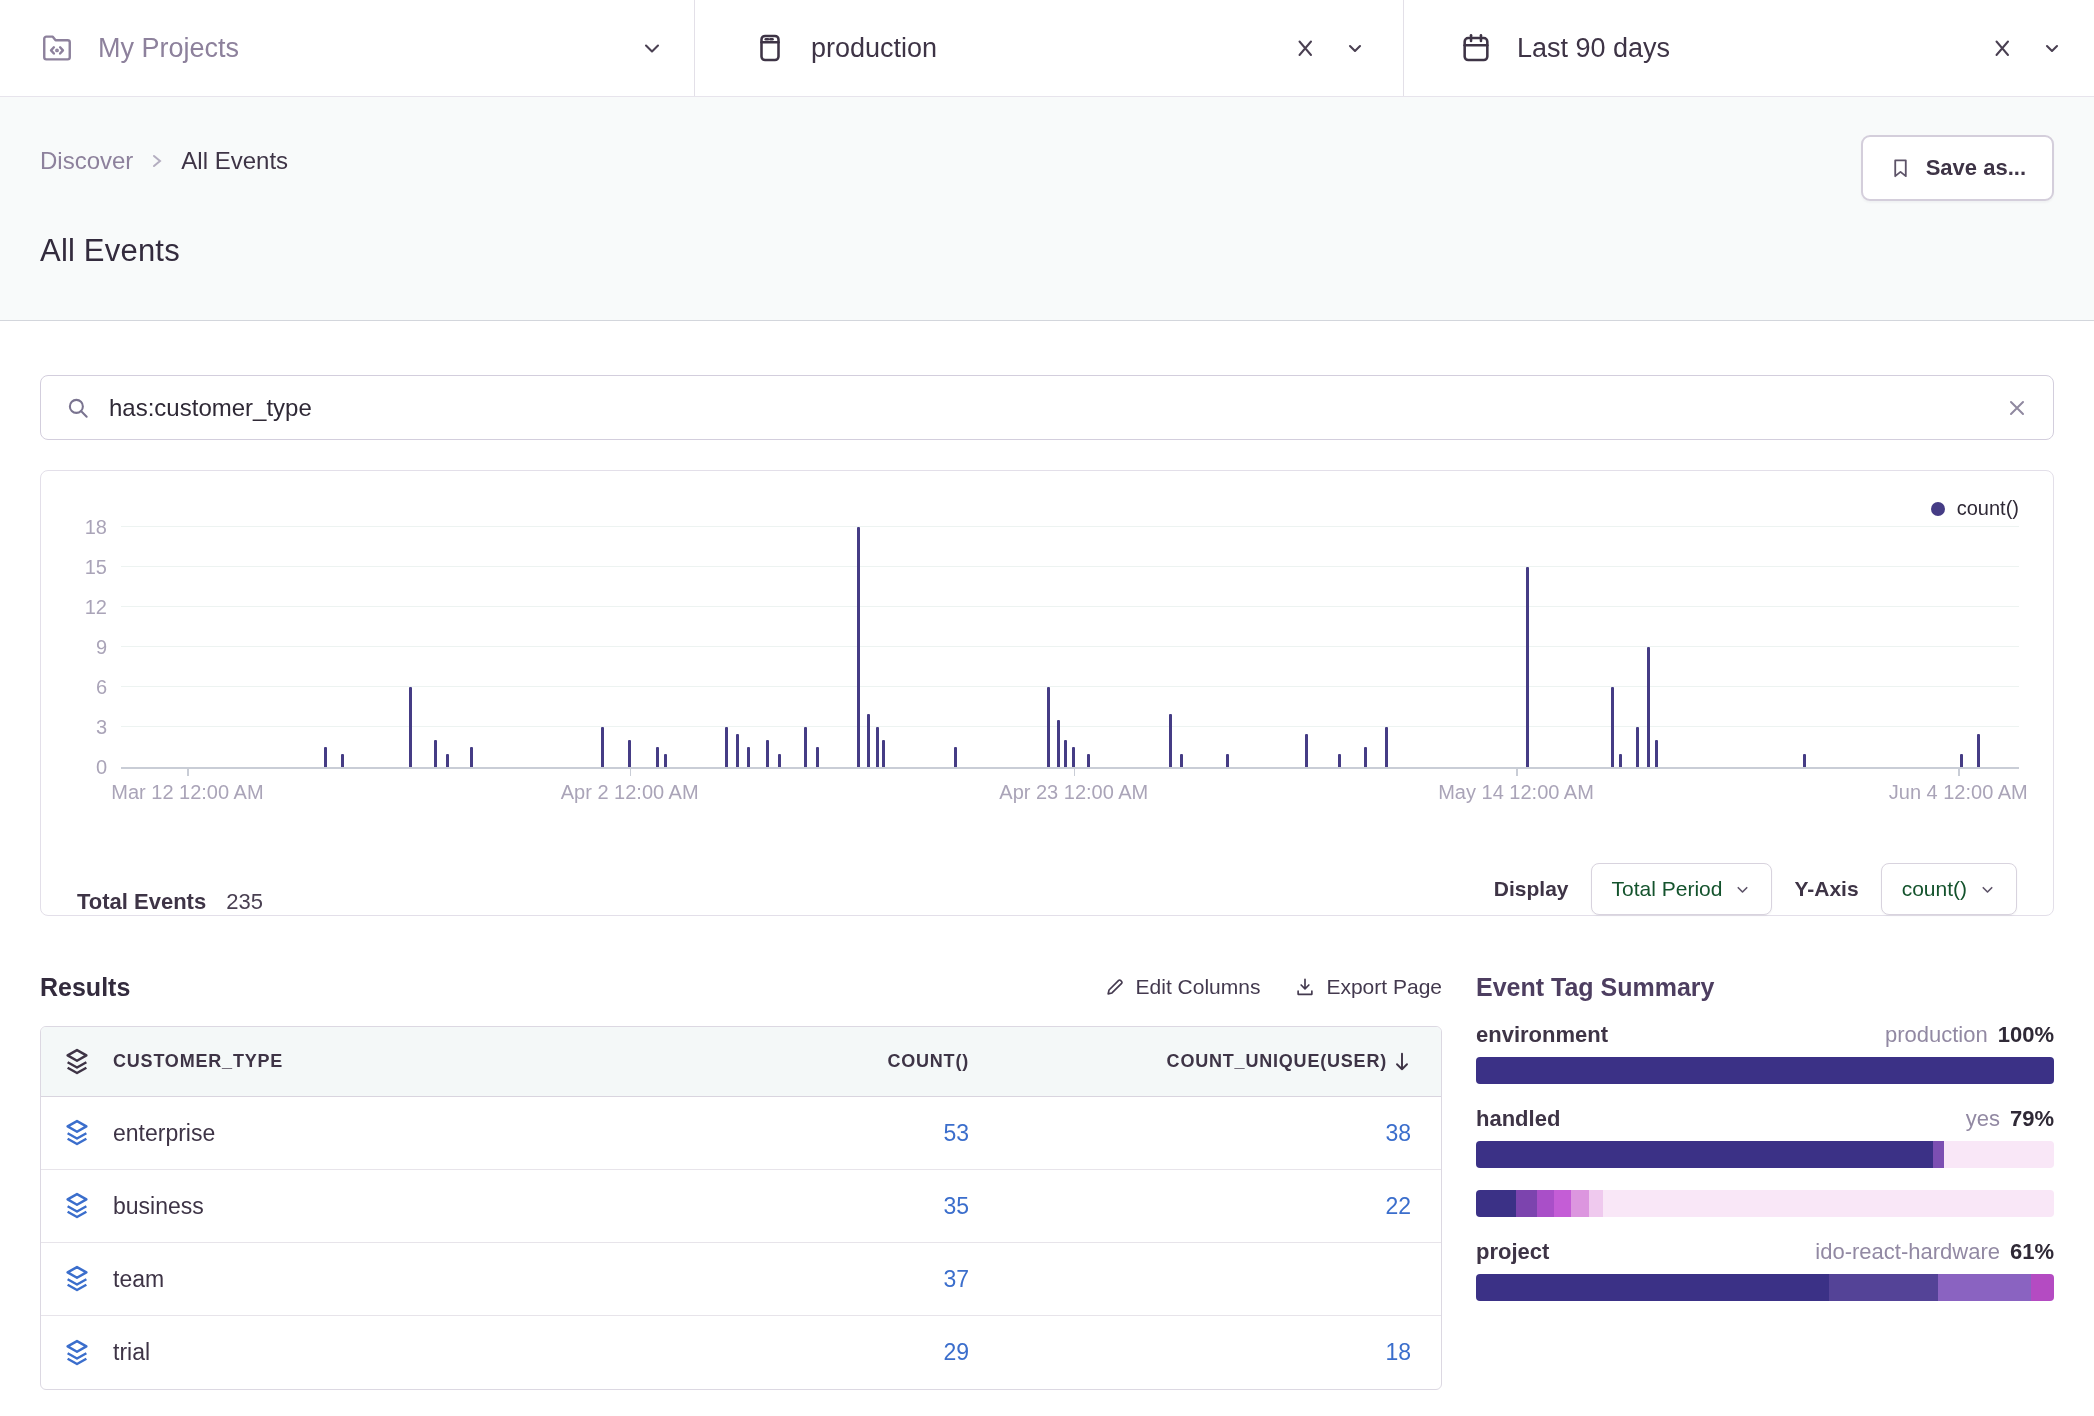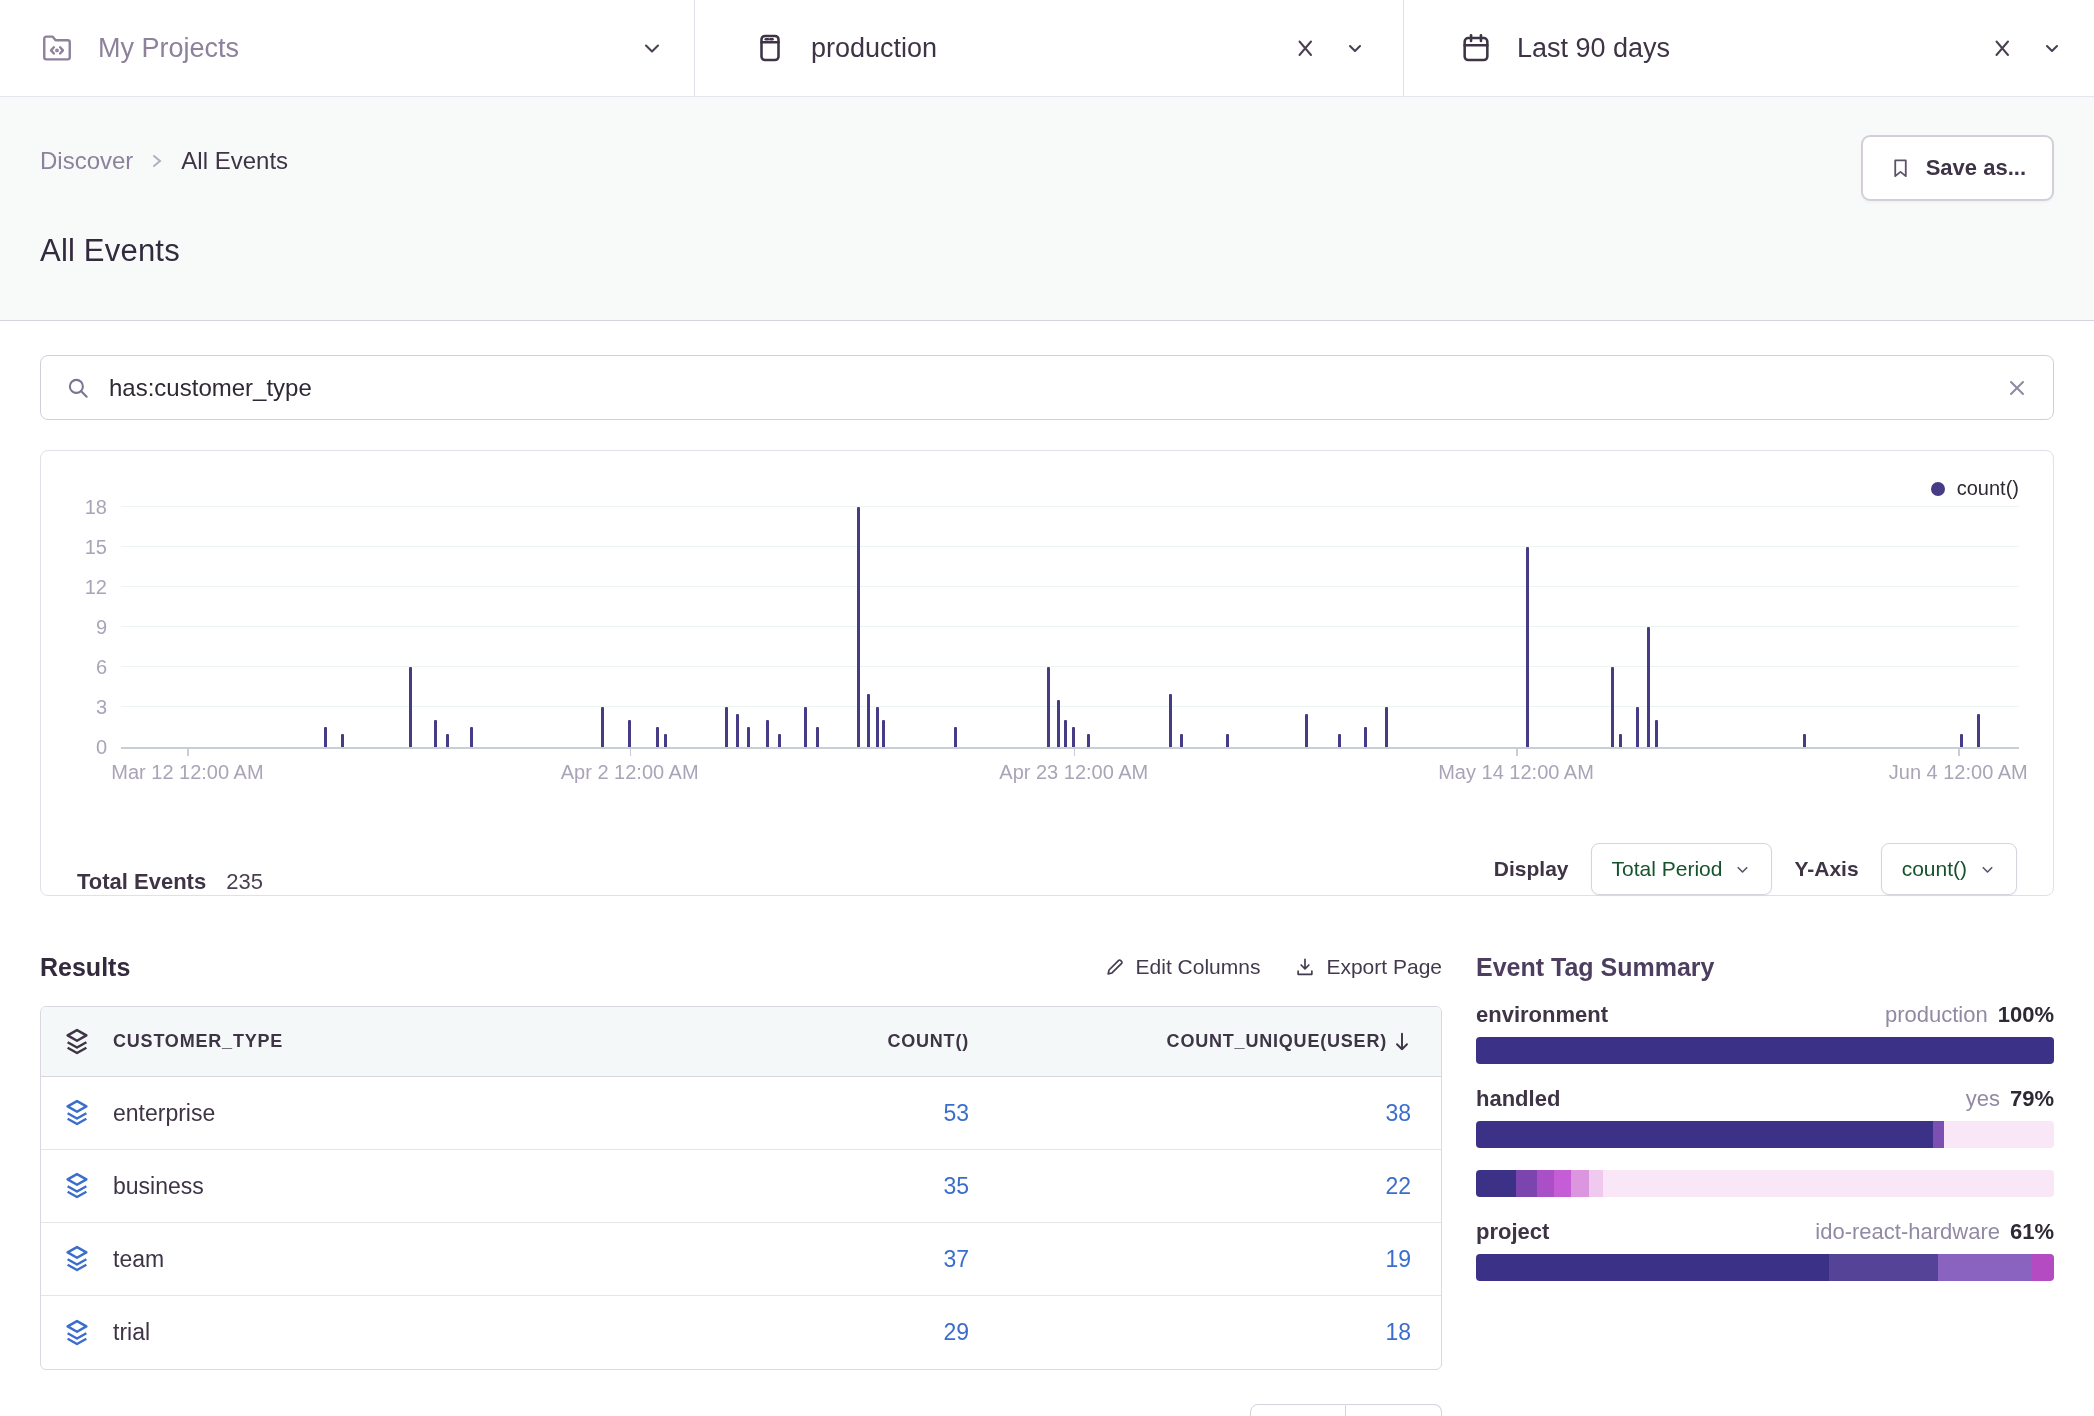--- a/index.html
+++ b/index.html
@@ -26,21 +26,21 @@
   .crumb-sep { color:#b4aec0; font-size:22px; }
   .page-title { position:absolute; top:136px; left:40px; font-size:31px; font-weight:500; color:#332b3d; letter-spacing:.2px; }
   .saveas { position:absolute; top:38px; right:40px; height:66px; padding:0 26px; background:#fff;
     border:2px solid #d4cedb; border-radius:9px; display:flex; align-items:center; gap:14px;
     font-size:22px; font-weight:700; color:#3e3446; cursor:pointer; box-shadow:0 2px 2px rgba(60,50,80,.04); }
   .saveas svg { width:23px; height:23px; }
 
   
   .main { padding:0 40px; }
 
-  .searchbar { margin-top:34px; height:65px; border:1.5px solid #d3cedd; border-radius:8px; background:#fff;
+  .searchbar { margin-top:54px; height:65px; border:1.5px solid #d3cedd; border-radius:8px; background:#fff;
     display:flex; align-items:center; padding:0 24px; }
   .searchbar input { flex:1; border:none; outline:none; font-size:24px; color:#2f2936;
     font-family:inherit; background:transparent; margin-left:18px; }
   .searchbar svg { flex:0 0 auto; }
 
   
   .chartcard { margin-top:30px; height:446px; border:1.5px solid #e3dfe9; border-radius:8px; background:#fff; position:relative; }
   .legend { position:absolute; top:26px; right:34px; display:flex; align-items:center; gap:12px;
     font-size:20px; color:#2f2936; font-weight:500; cursor:pointer; }
   .legend .dot { width:14px; height:14px; border-radius:50%; }
@@ -346,21 +346,20 @@
             <div class="trow tbody-row">
               <span class="cell-icon">
                 <svg width="30" height="30" viewBox="0 0 24 24" fill="none" stroke="#3b6ecc" stroke-width="2" stroke-linejoin="round">
                   <path d="M12 2.5l7.5 4.2L12 11 4.5 6.7z"></path>
                   <path d="M4.5 12.2L12 16.4l7.5-4.2"></path>
                   <path d="M4.5 16.6L12 20.8l7.5-4.2"></path>
                 </svg>
               </span>
               <span>team</span>
               <span class="num link">37</span>
-              <span class="num link">19</span>
             </div>
             <div class="trow tbody-row">
               <span class="cell-icon">
                 <svg width="30" height="30" viewBox="0 0 24 24" fill="none" stroke="#3b6ecc" stroke-width="2" stroke-linejoin="round">
                   <path d="M12 2.5l7.5 4.2L12 11 4.5 6.7z"></path>
                   <path d="M4.5 12.2L12 16.4l7.5-4.2"></path>
                   <path d="M4.5 16.6L12 20.8l7.5-4.2"></path>
                 </svg>
               </span>
               <span>trial</span>

